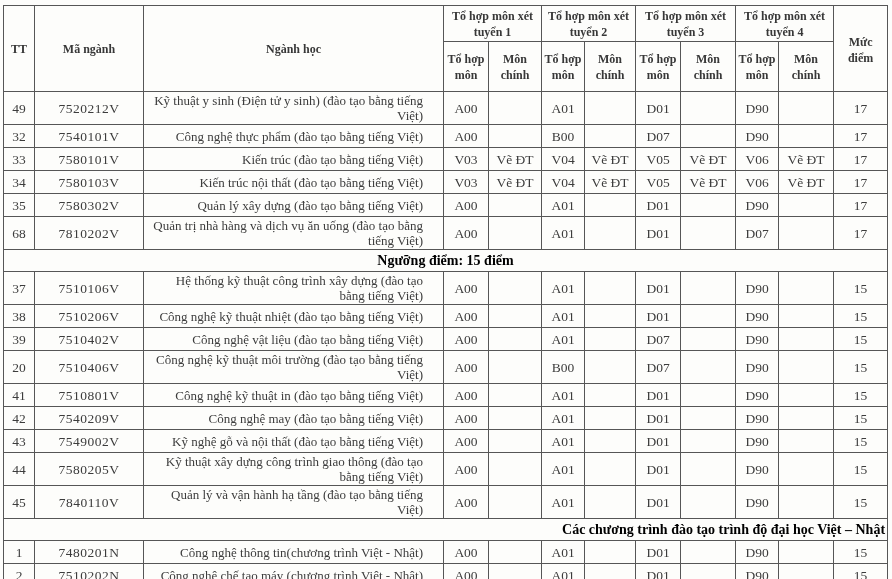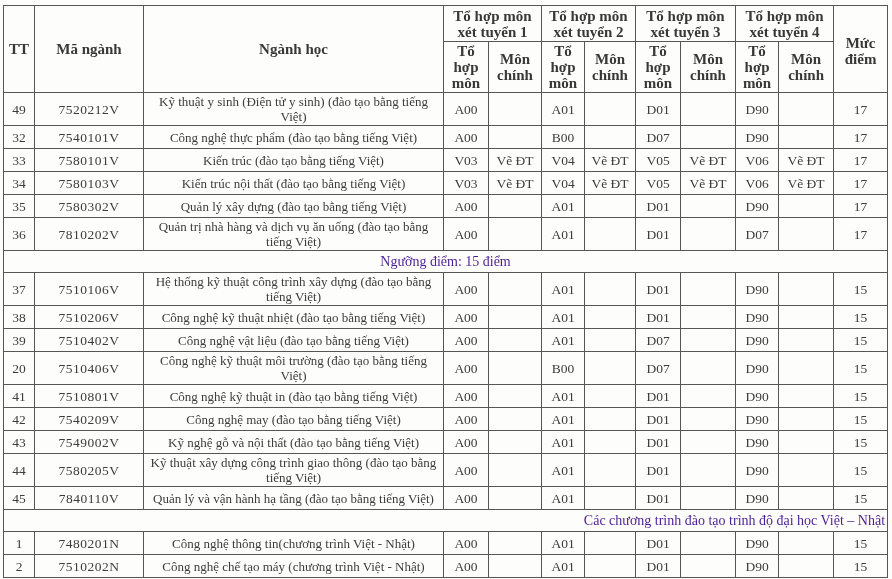--- a/index.html
+++ b/index.html
@@ -23,49 +23,49 @@
     color: #3c3c3c;
   }
   .score-table th, .score-table td {
     border: 1px solid #565656;
     padding: 1px 2px;
     overflow: hidden;
   }
   
   .score-table thead th {
     font-weight: bold;
-    font-size: 15px;
+    font-size: 12px;
     line-height: 16px;
     text-align: center;
     vertical-align: middle;
     color: #383838;
   }
   tr.head-row-1 { height: 36px; }
   tr.head-row-2 { height: 50px; }
   th.th-score { vertical-align: top; padding-top: 4px; }
   th.th-sub { font-size: 13px; line-height: 15px; }
   
   .score-table td {
     font-size: 13.5px;
     line-height: 15px;
     height: 20px;
     text-align: center;
     vertical-align: middle;
   }
   td.cell-major-name {
-    text-align: center;
+    text-align: right;
     font-size: 13px;
     padding-left: 4px;
-    padding-right: 4px;
+    padding-right: 20px;
   }
   td.cell-major-code { letter-spacing: 0.5px; margin-left: 32px; }
   td.section-label {
-    font-weight: normal;
+    font-weight: bold;
     font-size: 14px;
-    color: #4c1d95;
+    color: #000000;
     height: 19px;
   }
   td.section-center { text-align: center; }
   td.section-left { text-align: right; padding-left: 5px; }
 </style>
 </head>
 <body>
 
 <div class="page">
   <table class="score-table">
@@ -170,21 +170,21 @@
           <td class="cell-main"></td>
           <td class="cell-combo">A01</td>
           <td class="cell-main"></td>
           <td class="cell-combo">D01</td>
           <td class="cell-main"></td>
           <td class="cell-combo">D90</td>
           <td class="cell-main"></td>
           <td class="cell-score">17</td>
         </tr>
         <tr>
-          <td class="cell-tt">36</td>
+          <td class="cell-tt">68</td>
           <td class="cell-major-code">7810202V</td>
           <td class="cell-major-name">Quản trị nhà hàng và dịch vụ ăn uống (đào tạo bằng tiếng Việt)</td>
           <td class="cell-combo">A00</td>
           <td class="cell-main"></td>
           <td class="cell-combo">A01</td>
           <td class="cell-main"></td>
           <td class="cell-combo">D01</td>
           <td class="cell-main"></td>
           <td class="cell-combo">D07</td>
           <td class="cell-main"></td>

